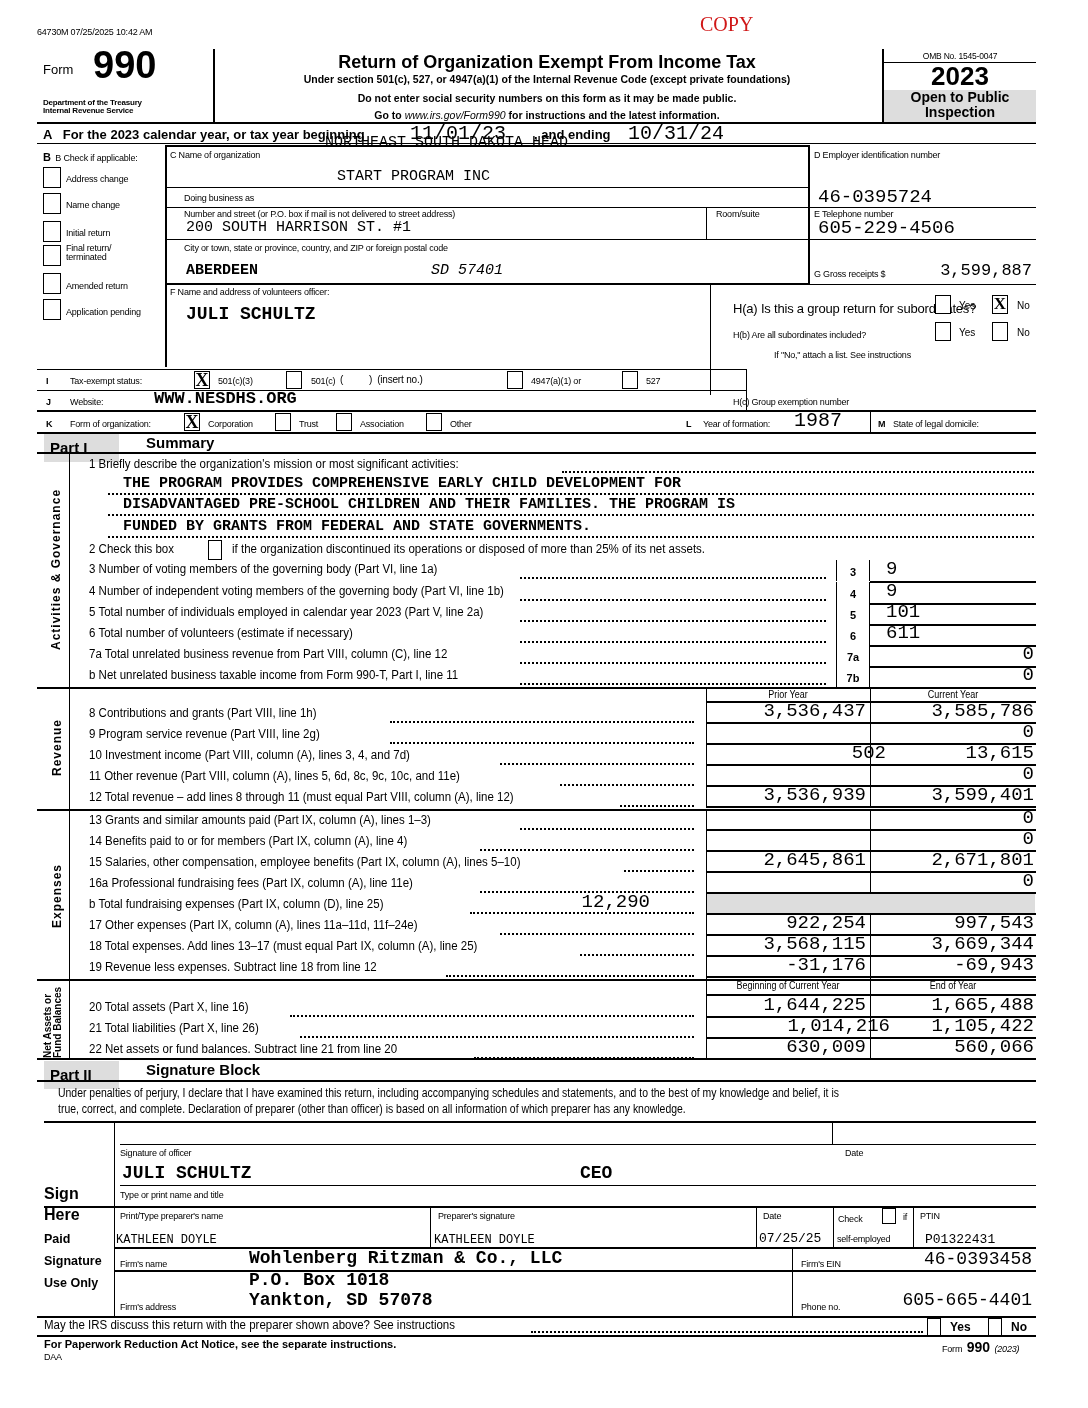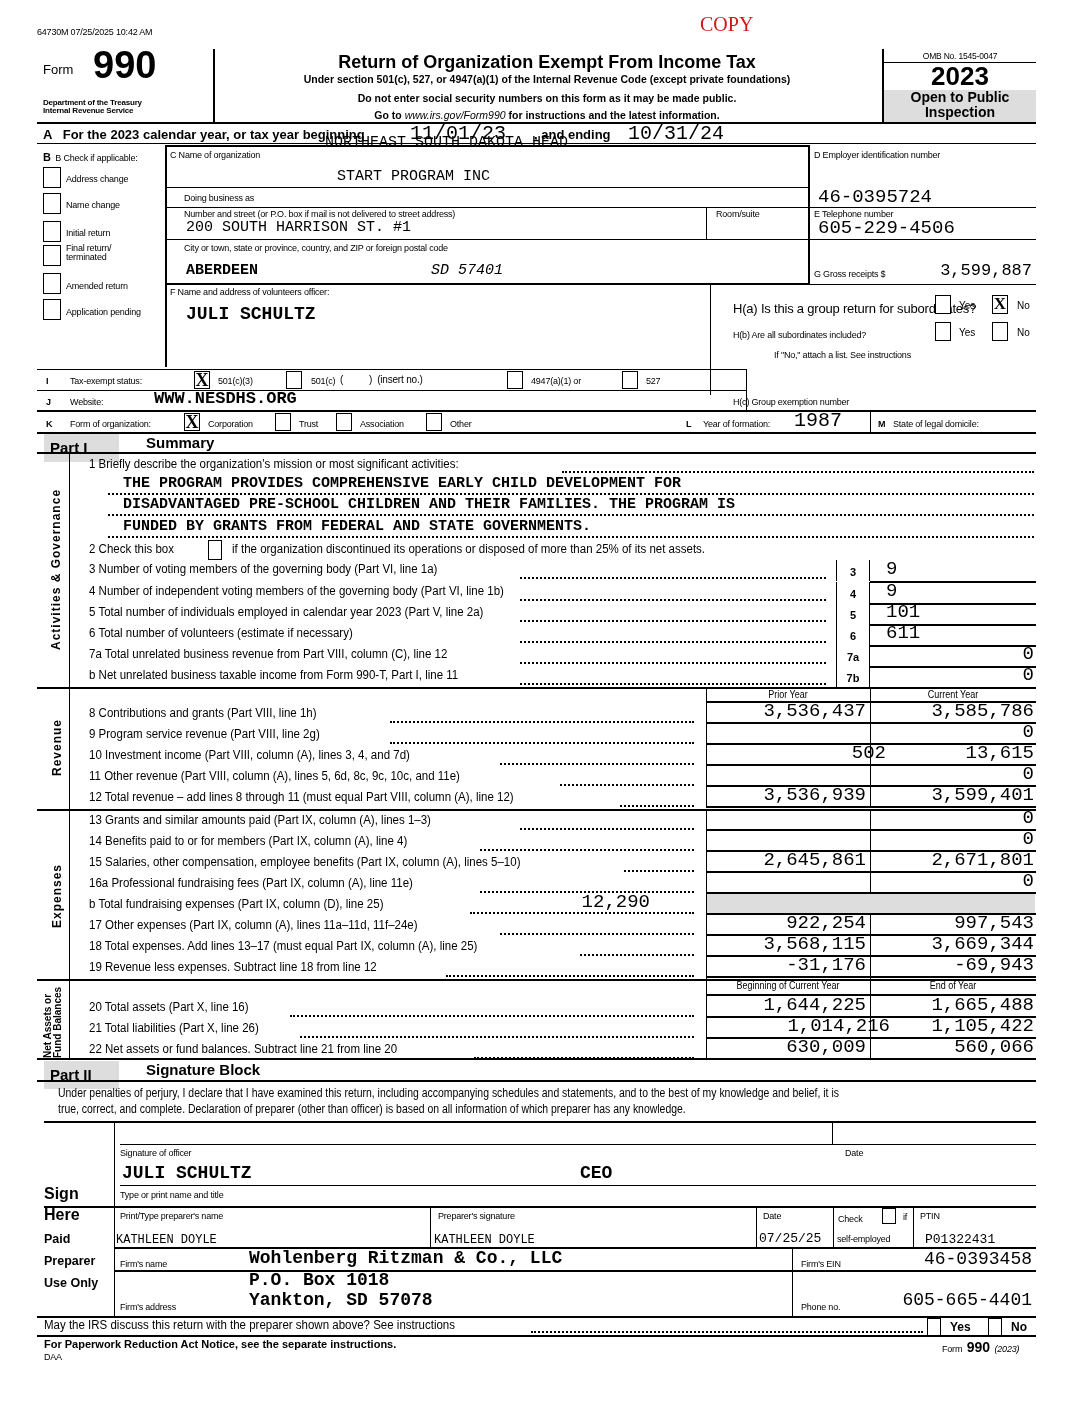--- a/index.html
+++ b/index.html
@@ -372,21 +372,21 @@
   <div class="abs mono" style="left:580px;top:1163px;font-size:18px;font-weight:bold;">CEO</div>
   <div class="hl" style="left:120px;top:1185px;width:916px;"></div>
   <div class="abs tiny" style="left:120px;top:1190px;font-size:9px;">Type or print name and title</div>
 </div>
 
 <div>
   <div class="hl2" style="left:44px;top:1206px;width:992px;"></div>
   <div class="vl" style="left:114px;top:1207px;height:110px;"></div>
   <div class="abs" style="left:44px;top:1228px;font-weight:bold;font-size:12.5px;line-height:22px;">
     <div>Paid</div>
-    <div>Preparer</div>
+    <div>Signature</div>
     <div>Use Only</div>
   </div>
   <div class="abs tiny" style="left:120px;top:1211px;font-size:9px;">Print/Type preparer's name</div>
   <div class="abs mono" style="left:116px;top:1233px;font-size:12px;">KATHLEEN DOYLE</div>
   <div class="vl" style="left:430px;top:1207px;height:40px;"></div>
   <div class="abs tiny" style="left:438px;top:1211px;font-size:9px;">Preparer's signature</div>
   <div class="abs mono" style="left:434px;top:1233px;font-size:12px;">KATHLEEN DOYLE</div>
   <div class="vl" style="left:756px;top:1207px;height:40px;"></div>
   <div class="abs tiny" style="left:763px;top:1211px;font-size:9px;">Date</div>
   <div class="abs mono" style="left:759px;top:1231px;font-size:13px;">07/25/25</div>

